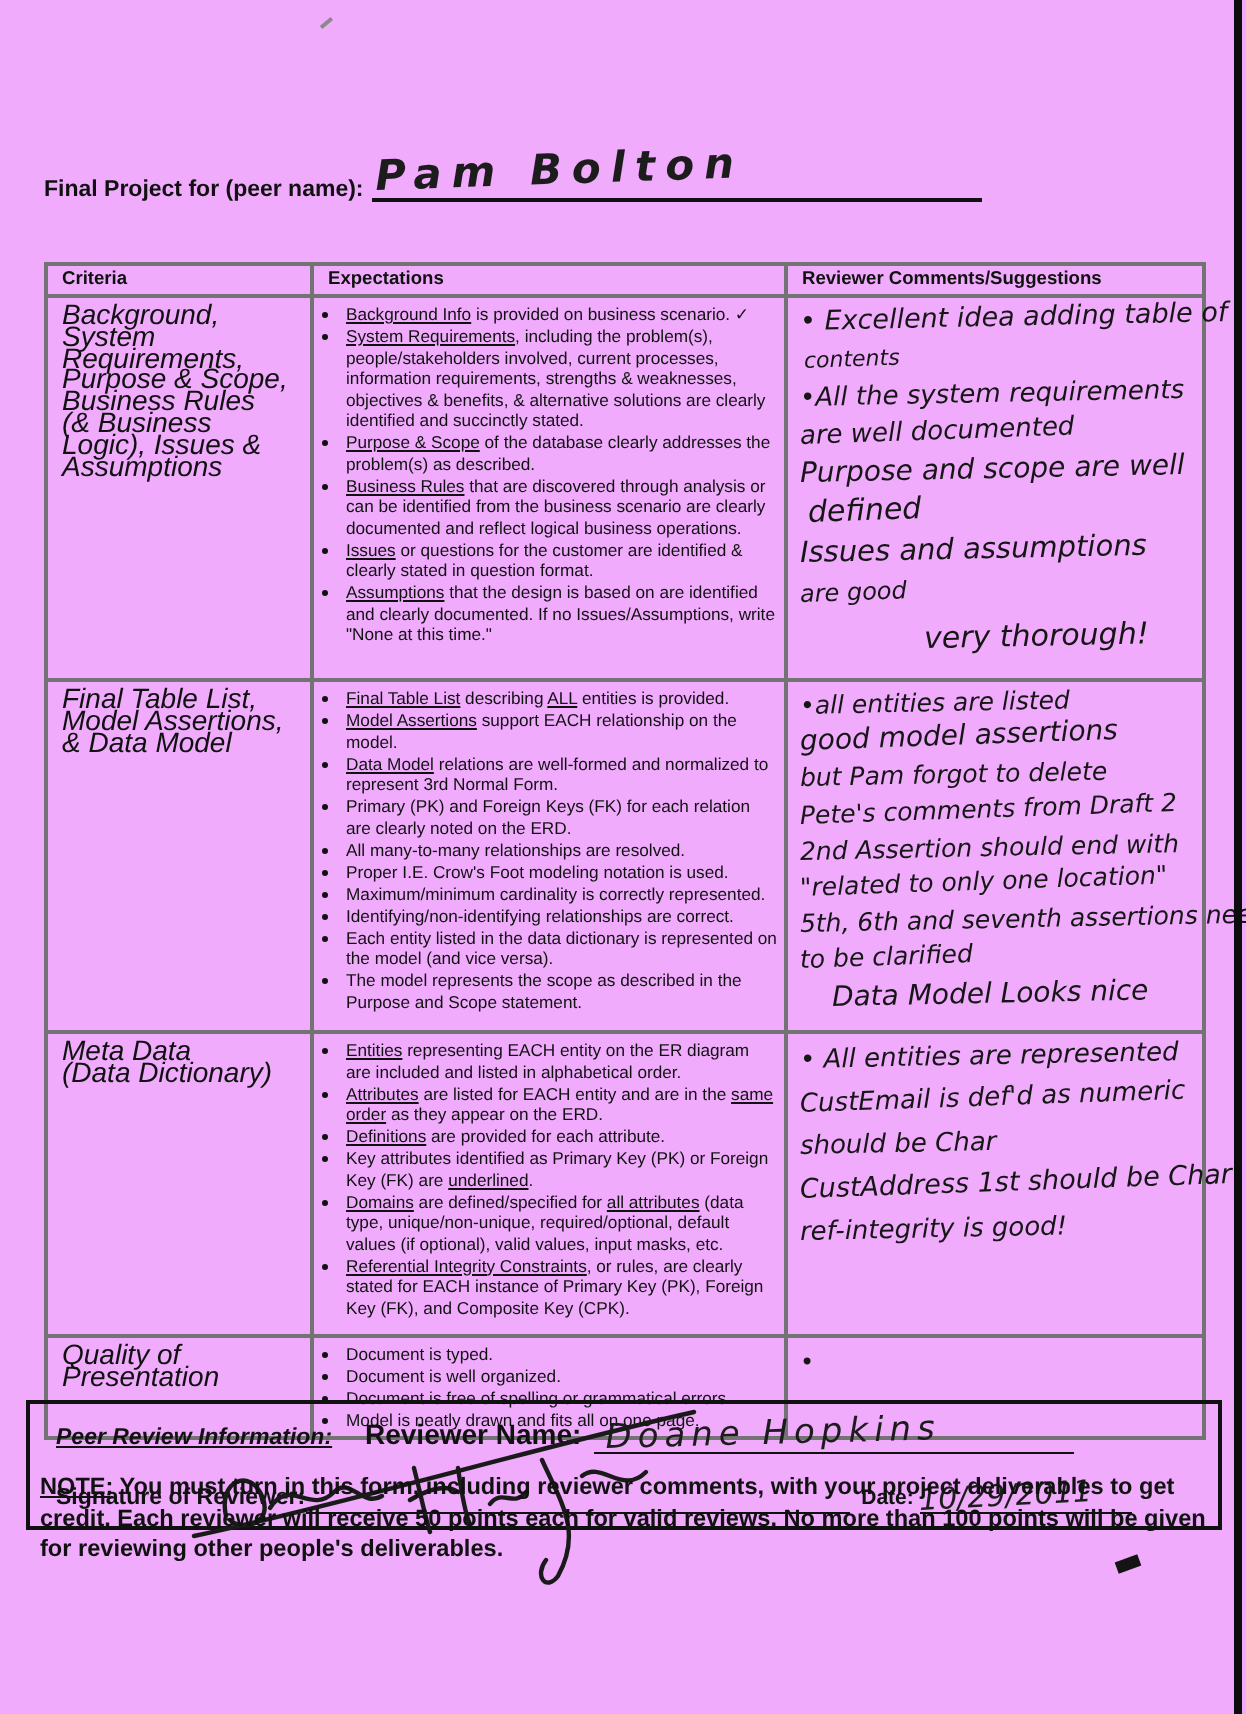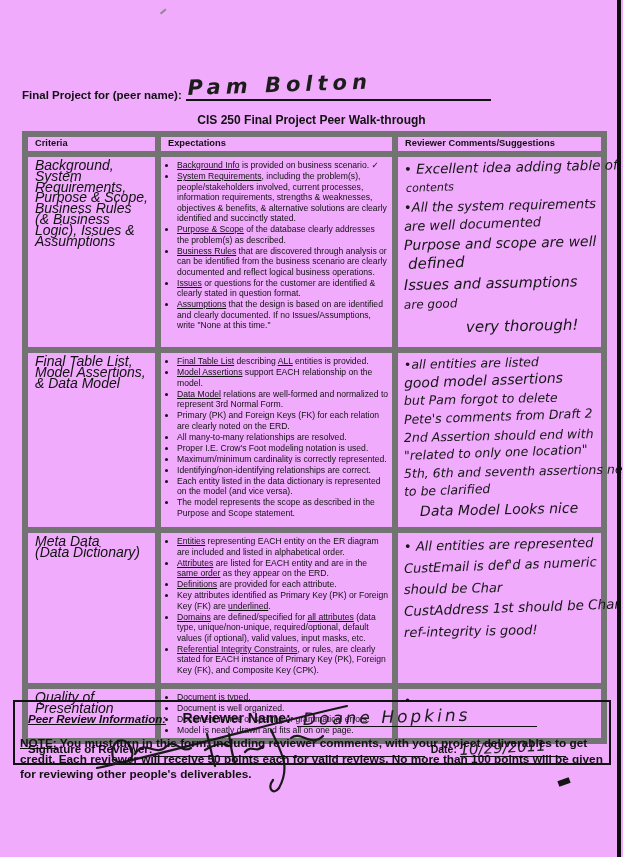--- a/index.html
+++ b/index.html
@@ -8,21 +8,21 @@
     font-family:"Liberation Sans",sans-serif;color:#111;overflow:hidden;margin:0 auto;
   }
   
   .peer-line{position:absolute;top:84px;left:22px;font-weight:bold;font-size:11.5px;white-space:nowrap;}
   .peer-underline{display:inline-block;width:305px;border-bottom:2px solid #111;height:15px;position:relative;margin-left:4px;vertical-align:bottom;}
   .hw{font-family:"DejaVu Sans",sans-serif;font-style:italic;color:#1c1c1c;}
   .peer-name{position:absolute;left:2px;bottom:-1px;font-size:21px;letter-spacing:5px;transform:rotate(-2deg);transform-origin:left bottom;white-space:nowrap;}
   .doc-title{position:absolute;top:113px;left:0;width:100%;text-align:center;font-weight:bold;font-size:12px;}
   
   table.review{position:absolute;top:131px;left:22px;border-collapse:collapse;table-layout:fixed;width:579px;}
-  table.review th,table.review td{border:6px solid #737373;vertical-align:top;padding:1px 4px;}
+  table.review th,table.review td{border:2px solid #737373;vertical-align:top;padding:1px 4px;}
   table.review th{text-align:left;font-size:9.3px;height:12px;padding:1px 7px;}
   .criteria-cell{font-style:italic;font-size:14px;line-height:10.8px;white-space:pre-line;padding-top:3px !important;padding-left:7px !important;}
   .exp-cell{padding:2px 3px 2px 2px !important;}
   .exp-list{margin:1px 0 0 0;padding-left:14px;font-size:8.6px;line-height:10.5px;list-style:disc;}
   .exp-list li{margin:0 0 0.5px 0;}
   .bu{font-weight:normal;text-decoration:underline;}
   .u{text-decoration:underline;}
   .comments-cell{padding:3px 0 0 6px !important;}
   .hw-line{font-family:"DejaVu Sans",sans-serif;font-style:italic;color:#161616;white-space:nowrap;font-size:13px;line-height:19px;transform:rotate(-1.2deg);transform-origin:left center;}
   .hw-line:nth-child(even){transform:rotate(-2deg);}
@@ -71,21 +71,20 @@
 <body>
 
 <div class="sheet">
 
   <div class="top-dot"></div>
 
   <div class="peer-line">
     <span>Final Project for (peer name):</span><span class="peer-underline"><span class="hw peer-name">Pam Bolton</span></span>
   </div>
 
-  <div class="doc-title">CIS 250 Final Project Peer Walk-through</div>
 
   <table class="review">
     <colgroup>
         <col style="width:133px">
         <col style="width:237px">
         <col style="width:209px">
       </colgroup>
     <thead>
       <tr>
         <th>Criteria</th>

